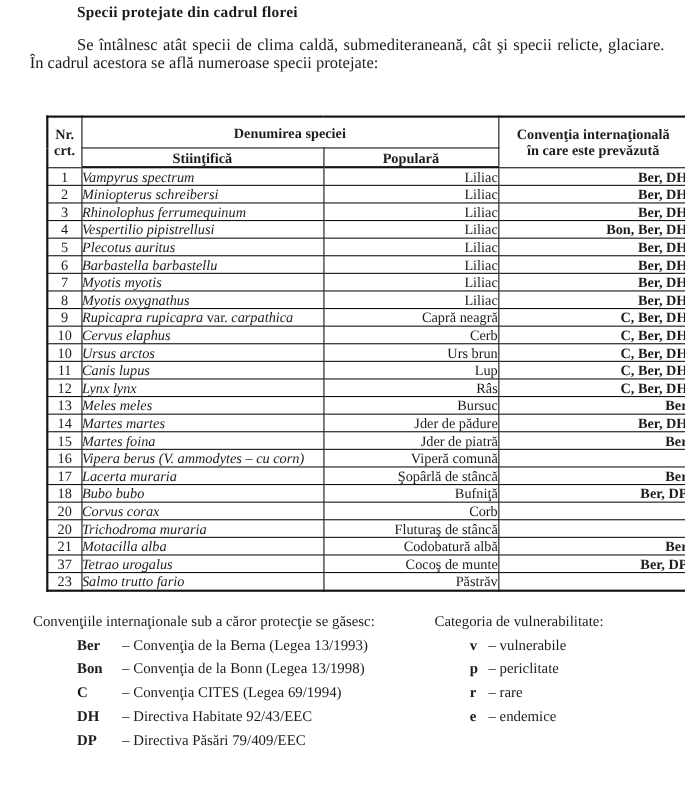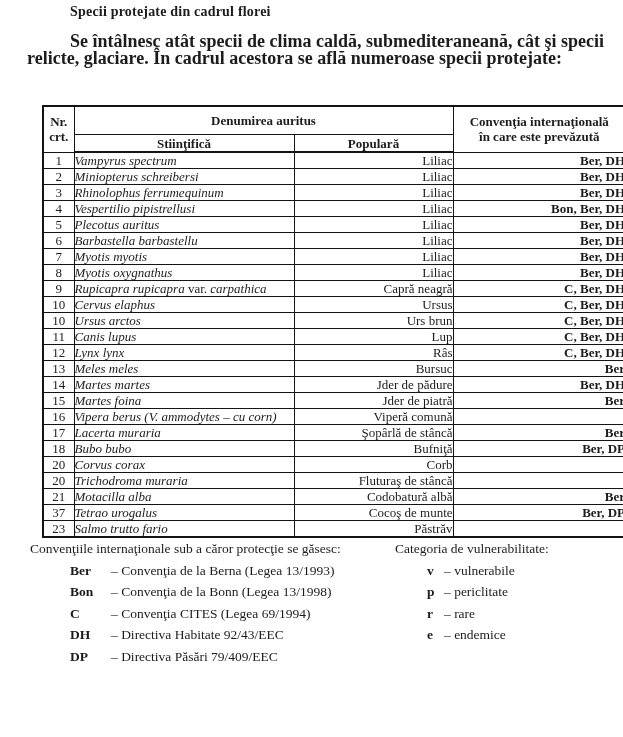--- a/index.html
+++ b/index.html
@@ -22,25 +22,24 @@
   }
   .doc-title {
     font-size: 14px;
     font-weight: bold;
     margin: 0 0 0 43px;
     line-height: 17px;
     letter-spacing: 0.2px;
   }
   .intro {
     margin: 13px 0 0 0;
-    font-size: 18px;
+    font-size: 15px;
     line-height: 16.5px;
     text-align: justify;
     text-indent: 43px;
-    font-weight: bold;
   }
   table.species {
     margin-top: 39px;
     width: 583px;
     border-collapse: collapse;
     table-layout: fixed;
     margin-left: 15px;
   }
   table.species th,
   table.species td {
@@ -58,21 +57,21 @@
   col.c-sci  { width: 220px; }
   col.c-pop  { width: 159px; }
   col.c-conv { width: 173px; }
   td.cell-nr { text-align: center; height: 15px; }
   td.cell-sci { text-align: justify; padding: 0 6px; font-style: italic; }
   td.cell-sci .up { font-style: normal; }
   td.cell-pop { text-align: right; padding: 0 0 0 6px; }
   td.cell-conv { text-align: right; font-weight: bold; }
   .legend {
     display: flex;
-    margin-top: 0;
+    margin-top: 16px;
     font-size: 13.5px;
     line-height: 21.5px;
   }
   .legend-col-left { width: 368px; }
   .legend-col-right { flex: 1; }
   .legend-title { margin-left: 3px; }
   .legend-col-right .legend-title { margin-left: 0; font-family: Liberation Serif, serif; }
   .legend-item { display: flex; }
   .legend-col-left .legend-item { margin-left: 43px; }
   .legend-col-right .legend-item { margin-left: 32px; }
@@ -95,21 +94,21 @@
         <col class="c-sci">
         <col class="c-pop">
         <col class="c-conv">
     </colgroup>
     <thead>
       <tr class="hrow1">
         <th rowspan="2">
           <span>Nr.</span><br>
           <span>crt.</span>
         </th>
-        <th colspan="2">Denumirea auritus</th>
+        <th colspan="2">Denumirea speciei</th>
         <th rowspan="2">
           <span>Convenţia internaţională</span><br>
           <span>în care este prevăzută</span>
         </th>
       </tr>
       <tr class="hrow2">
         <th>Stiinţifică</th>
         <th>Populară</th>
       </tr>
     </thead>
@@ -164,21 +163,21 @@
         </tr>
         <tr>
           <td class="cell-nr">9</td>
           <td class="cell-sci"><span>Rupicapra rupicapra </span><span class="up">var. </span><span>carpathica</span></td>
           <td class="cell-pop">Capră neagră</td>
           <td class="cell-conv">C, Ber, DH</td>
         </tr>
         <tr>
           <td class="cell-nr">10</td>
           <td class="cell-sci">Cervus elaphus</td>
-          <td class="cell-pop">Ursus</td>
+          <td class="cell-pop">Cerb</td>
           <td class="cell-conv">C, Ber, DH</td>
         </tr>
         <tr>
           <td class="cell-nr">10</td>
           <td class="cell-sci">Ursus arctos</td>
           <td class="cell-pop">Urs brun</td>
           <td class="cell-conv">C, Ber, DH</td>
         </tr>
         <tr>
           <td class="cell-nr">11</td>

